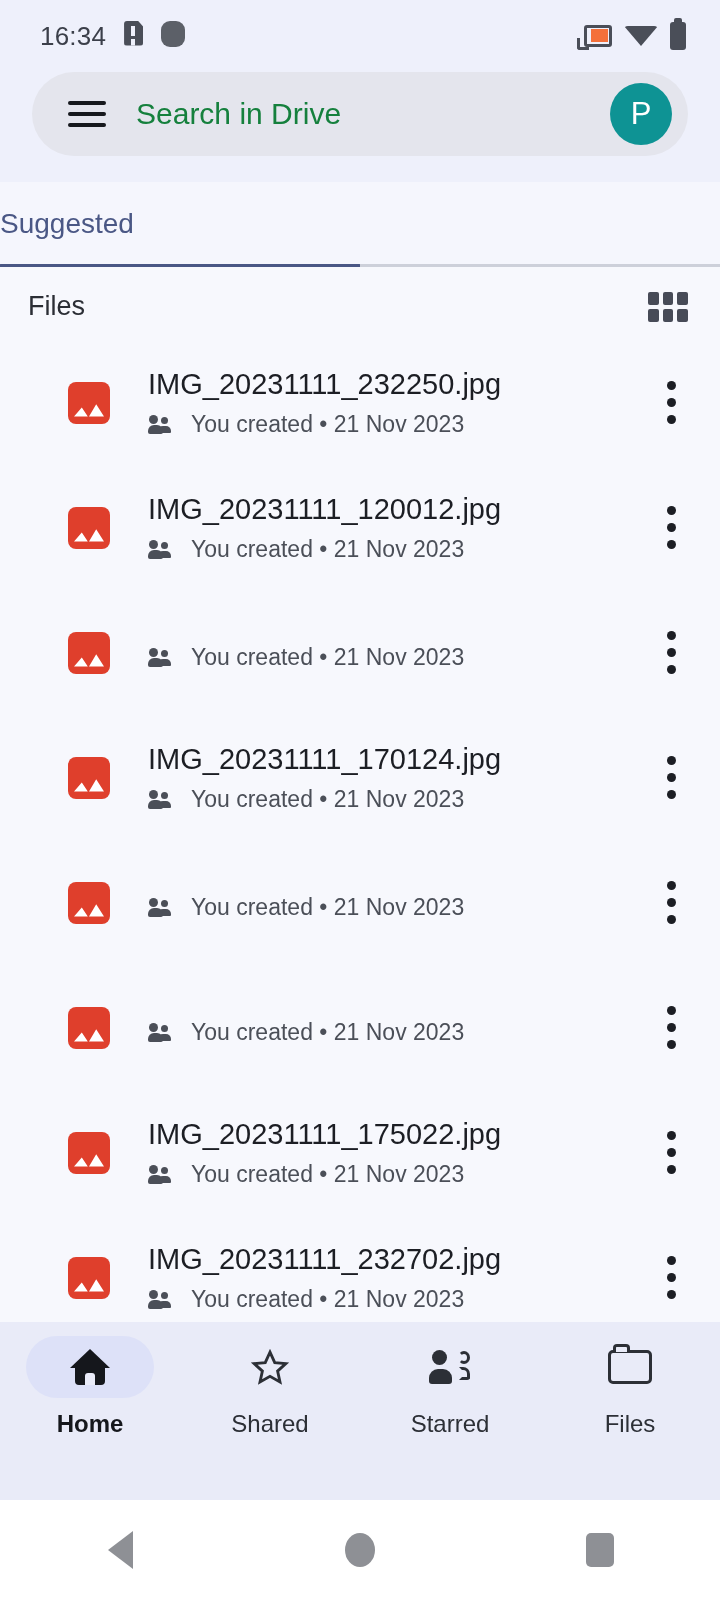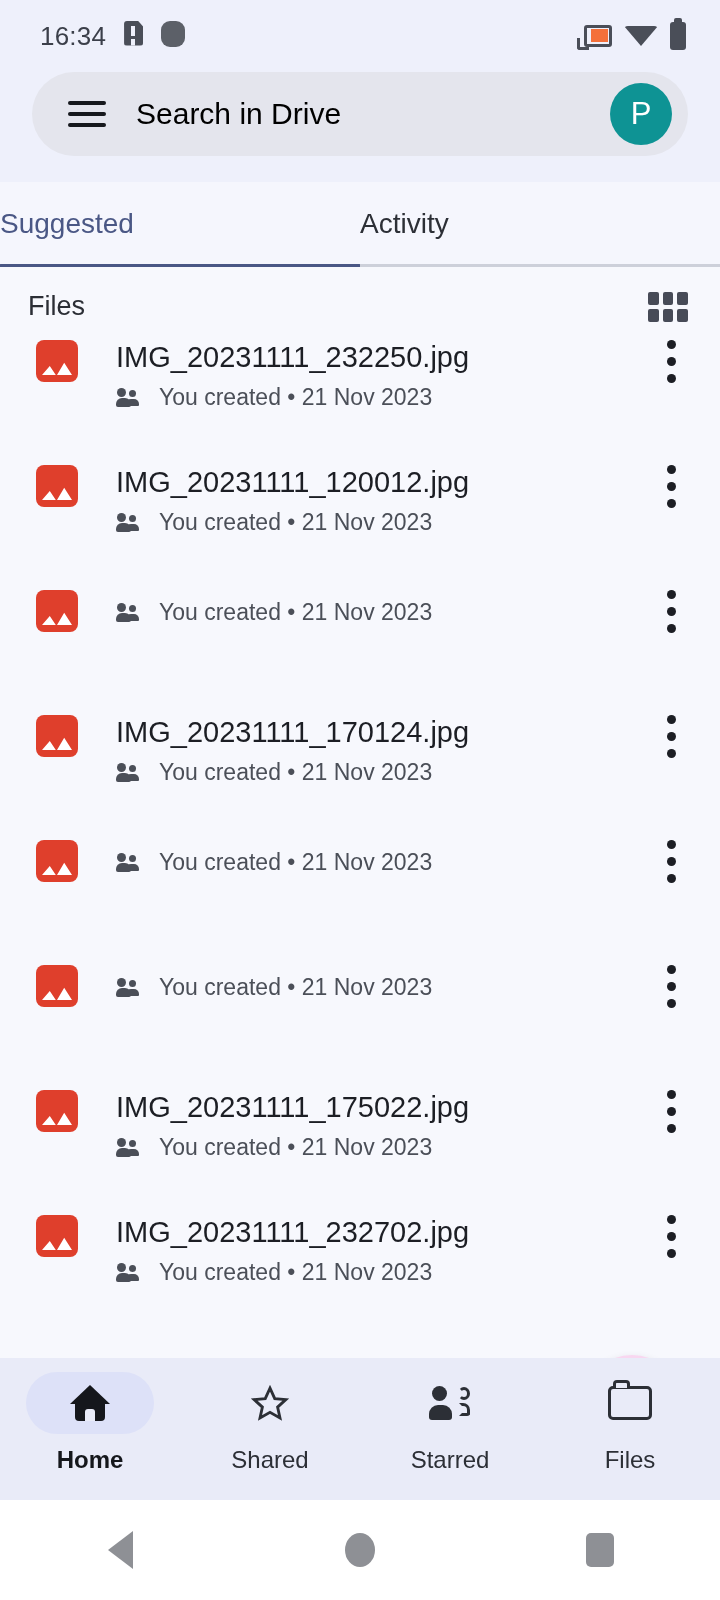--- a/index.html
+++ b/index.html
@@ -38,21 +38,21 @@
      background:#4a4e58; border-radius:2px 2px 0 0; }
 
   
   .searchwrap { background:#eef0fb; padding:0 32px 26px; flex:0 0 auto; }
   .searchbar {
     height:84px; background:#e4e5ed; border-radius:44px;
     display:flex; align-items:center; padding:0 16px 0 36px; gap:30px;
   }
   .hamburger { width:38px; height:26px; display:flex; flex-direction:column; justify-content:space-between; cursor:pointer; }
   .hamburger span { display:block; height:4px; background:#16181d; border-radius:2px; }
-  .search-placeholder { flex:1; font-size:30px; color:#000000; }
+  .search-placeholder { flex:1; font-size:30px; color:#15803d; }
   .avatar {
     width:62px; height:62px; border-radius:50%; background:#0e9394;
     color:#ffffff; font-size:31px; display:flex; align-items:center; justify-content:center;
   }
 
   
   .tabs { display:flex; background:#f5f6fd; flex:0 0 auto; position:relative; }
   .tab { flex:1; text-align:left; padding:26px 0 24px; font-size:28px; cursor:pointer; }
   .tab.active { color:#4a5785; }
   .tab.inactive { color:#2c2f36; }
@@ -65,21 +65,21 @@
   .content { flex:1 1 auto; background:#f7f8fd; position:relative; overflow:hidden; }
   .section-head {
     display:flex; align-items:center; justify-content:space-between;
     padding:24px 32px 18px 28px;
   }
   .section-title { font-size:27px; color:#2b2e35; }
   .grid-toggle { width:40px; height:30px; display:grid; grid-template-columns:repeat(3,1fr);
      grid-template-rows:repeat(2,1fr); gap:4px; cursor:pointer; }
   .grid-toggle i { background:#474b57; border-radius:2px; display:block; }
 
-  .file-row { display:flex; align-items:flex-start; height:125px; padding:0 22px 0 36px; cursor:pointer; }
+  .file-row { display:flex; align-items:center; height:125px; padding:0 22px 0 36px; cursor:pointer;margin-left:32px; }
   .file-icon {
     width:42px; height:42px; border-radius:8px; background:#df3f2c; flex:0 0 auto;
     position:relative; overflow:hidden;
   }
   .file-icon::after{
     content:""; position:absolute; left:6px; bottom:7px; width:30px; height:15px;
     background:#ffffff;
     clip-path: polygon(0% 100%, 26% 40%, 46% 100%, 50% 100%, 74% 18%, 100% 100%);
   }
   .file-text { flex:1; margin-left:38px; min-width:0; }
@@ -97,21 +97,21 @@
   .kebab i { width:9px; height:9px; border-radius:50%; background:#1c1e24; display:block; }
 
   
   .fab-camera {
     position:absolute; right:38px; top:1088px; width:100px; height:100px; border-radius:50%;
     background:#f8d7f0; display:flex; align-items:center; justify-content:center;
     box-shadow:0 4px 10px rgba(40,20,40,.14); cursor:pointer; z-index:5;
   }
 
   
-  .bottomnav { height:142px; background:#e9ebf8; display:flex; flex:0 0 auto; padding-top:14px;text-align:right; }
+  .bottomnav { height:178px; background:#e9ebf8; display:flex; flex:0 0 auto; padding-top:14px;text-align:right; }
   .navitem { flex:1; display:flex; flex-direction:column; align-items:center; gap:12px; cursor:pointer; }
   .navpill { width:128px; height:62px; border-radius:32px; display:flex; align-items:center; justify-content:center; }
   .navpill.active { background:#dde1f8; }
   .navlabel { font-size:24px; color:#2c2f36; }
   .navlabel.active { font-weight:bold; color:#15171c; }
   .ic-home { width:40px; height:36px; position:relative; }
   .ic-home::before{ content:""; position:absolute; left:0; top:0; width:0;height:0;
      border-left:20px solid transparent; border-right:20px solid transparent; border-bottom:19px solid #15171c; }
   .ic-home::after{ content:""; position:absolute; left:5px; top:17px; width:30px; height:19px;
      background:#15171c; border-radius:0 0 4px 4px; }
@@ -166,21 +166,20 @@
           <span></span>
           <span></span>
       </span>
       <span class="search-placeholder">Search in Drive</span>
       <span class="avatar">P</span>
     </div>
   </div>
 
   <div class="tabs">
     <div class="tab active">Suggested</div>
-    <div class="tab inactive">Activity</div>
   </div>
   <div class="tab-underline-track">
     <div class="ind on" style="flex:1"></div>
     <div class="ind off" style="flex:1"></div>
   </div>
 
   <div class="content">
 
     <div class="section-head">
       <span class="section-title">Files</span>

